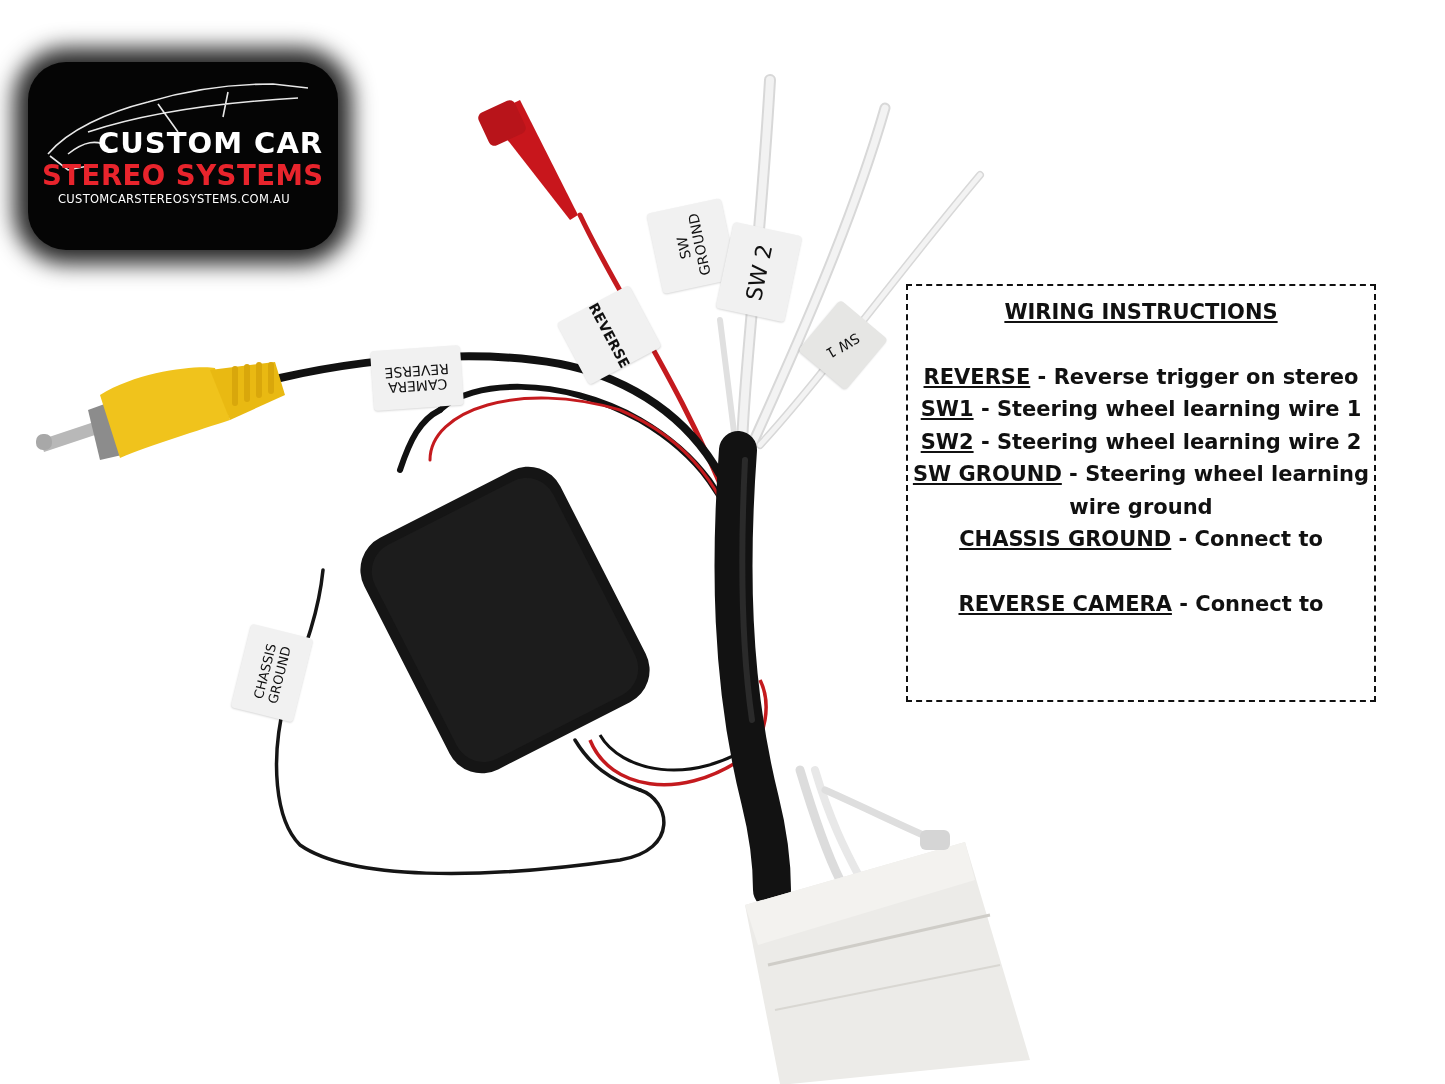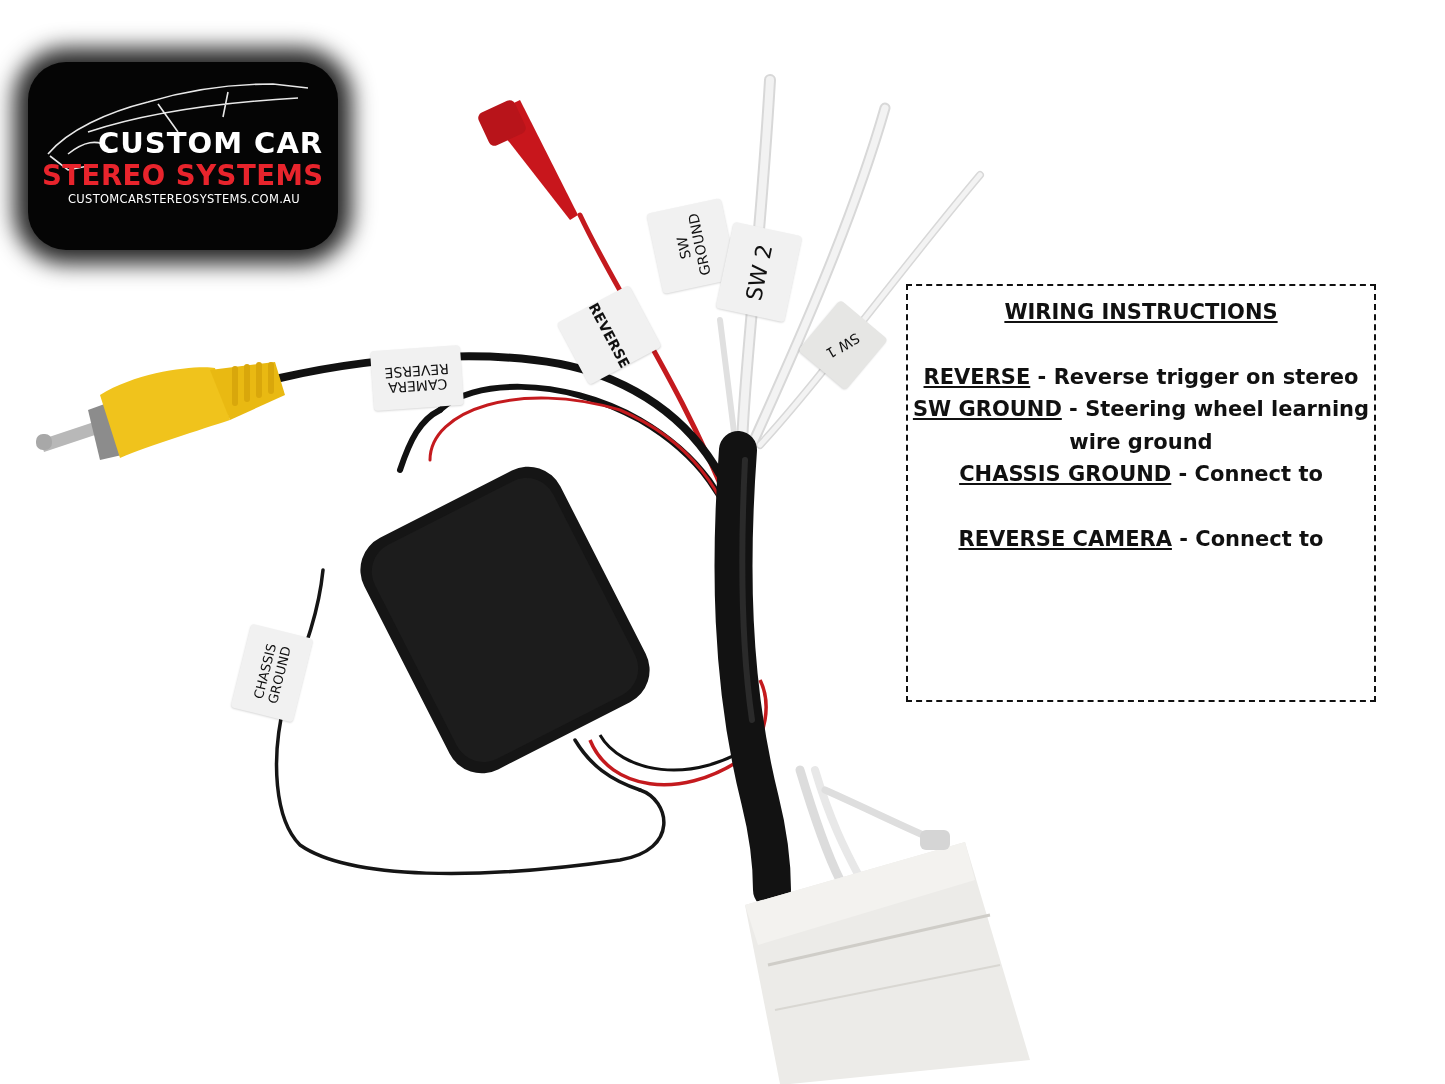--- a/index.html
+++ b/index.html
@@ -5,21 +5,21 @@
   html, body { margin:0; padding:0; background:#ffffff; }
   body { width:1445px; height:1084px; position:relative; overflow:hidden; font-family:"DejaVu Sans", sans-serif; }
   .stage { position:absolute; left:0; top:0; width:1445px; height:1084px; }
   svg.photo { position:absolute; left:0; top:0; }
 
   
   .logo { position:absolute; left:28px; top:62px; width:310px; height:188px; }
   .logo-bg { position:absolute; inset:0; background:#050505; border-radius:38px; box-shadow:0 0 22px 14px rgba(0,0,0,0.85); }
   .logo-line1 { position:absolute; left:70px; top:64px; font-family:"DejaVu Sans", sans-serif; font-weight:bold; color:#ffffff; font-size:29px; letter-spacing:1px; white-space:nowrap; }
   .logo-line2 { position:absolute; left:14px; top:96px; font-family:"DejaVu Sans", sans-serif; font-weight:bold; color:#e8242c; font-size:29px; letter-spacing:0.5px; white-space:nowrap; transform:scaleX(0.95); transform-origin:left; }
-  .logo-url { position:absolute; left:40px; top:130px; color:#ffffff; font-size:11.5px; letter-spacing:0.3px; white-space:nowrap; }
+  .logo-url { position:absolute; left:30px; top:130px; color:#ffffff; font-size:11.5px; letter-spacing:0.3px; white-space:nowrap; }
   .logo svg { position:absolute; left:0; top:0; }
 
   
   .instr { position:absolute; left:906px; top:284px; width:470px; height:418px; border:2.5px dashed #111; box-sizing:border-box; text-align:center; font-family:"DejaVu Sans", sans-serif; font-weight:bold; color:#111; font-size:21px; line-height:32.5px; }
   .instr .title { margin-top:10px; text-decoration:underline; }
   .instr .gap { height:32px; }
   .instr .key { text-decoration:underline; }
   .instr p { margin:0; }
 
   
@@ -149,20 +149,22 @@
     </svg>
     <div class="logo-line1">CUSTOM CAR</div>
     <div class="logo-line2">STEREO SYSTEMS</div>
     <div class="logo-url">CUSTOMCARSTEREOSYSTEMS.COM.AU</div>
   </div>
 
   <div class="instr">
     <p class="title">WIRING INSTRUCTIONS</p>
     <div class="gap"></div>
     <p><span class="key">REVERSE</span><span> - Reverse trigger on stereo</span></p>
+    <p><span class="key">SW1</span><span> - Steering wheel learning wire 1</span></p>
+    <p><span class="key">SW2</span><span> - Steering wheel learning wire 2</span></p>
     <p><span class="key">SW GROUND</span><span> - Steering wheel learning</span></p>
     <p>wire ground</p>
     <p><span class="key">CHASSIS GROUND</span><span> - Connect to</span></p>
     <div class="gap"></div>
     <p><span class="key">REVERSE CAMERA</span><span> - Connect to</span></p>
   </div>
 
 </div>
 
 </body></html>

